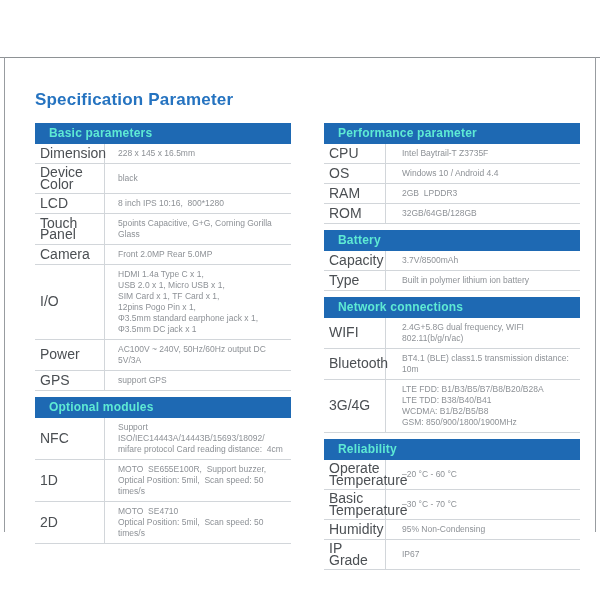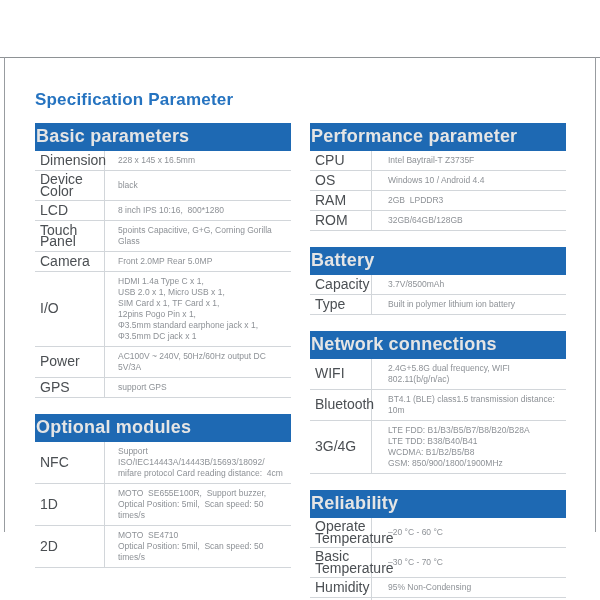--- a/index.html
+++ b/index.html
@@ -26,28 +26,28 @@
     border-left: 1px solid #989ca0;
   }
   .page-title {
     position: absolute; left: 35px; top: 90px;
     font-size: 17px; font-weight: 700; color: #2573c0; letter-spacing: 0.2px;
   }
   .col {
     position: absolute; top: 123px; width: 256px;
   }
   .col-left  { left: 35px; }
-  .col-right { left: 310px; }
+  .col-right { left: 324px; }
 
-  .section + .section { margin-top: 16px; }
+  .section + .section { margin-top: 6px; }
 
   .section-header {
-    background: #1e69b3; color: #e5e5e5;
-    font-size: 18px; font-weight: 600;
-    padding: 3px 4px 4px 1px;
+    background: #1e69b3; color: #5eead4;
+    font-size: 12px; font-weight: 600;
+    padding: 3px 4px 4px 14px;
     letter-spacing: 0.2px;
   }
   .row {
     display: flex; align-items: stretch;
     border-bottom: 1px solid #d2d6da;
     min-height: 19px;
   }
   .row-label {
     flex: 0 0 70px; max-width: 70px; box-sizing: border-box;
     border-right: 1px solid #d2d6da;

